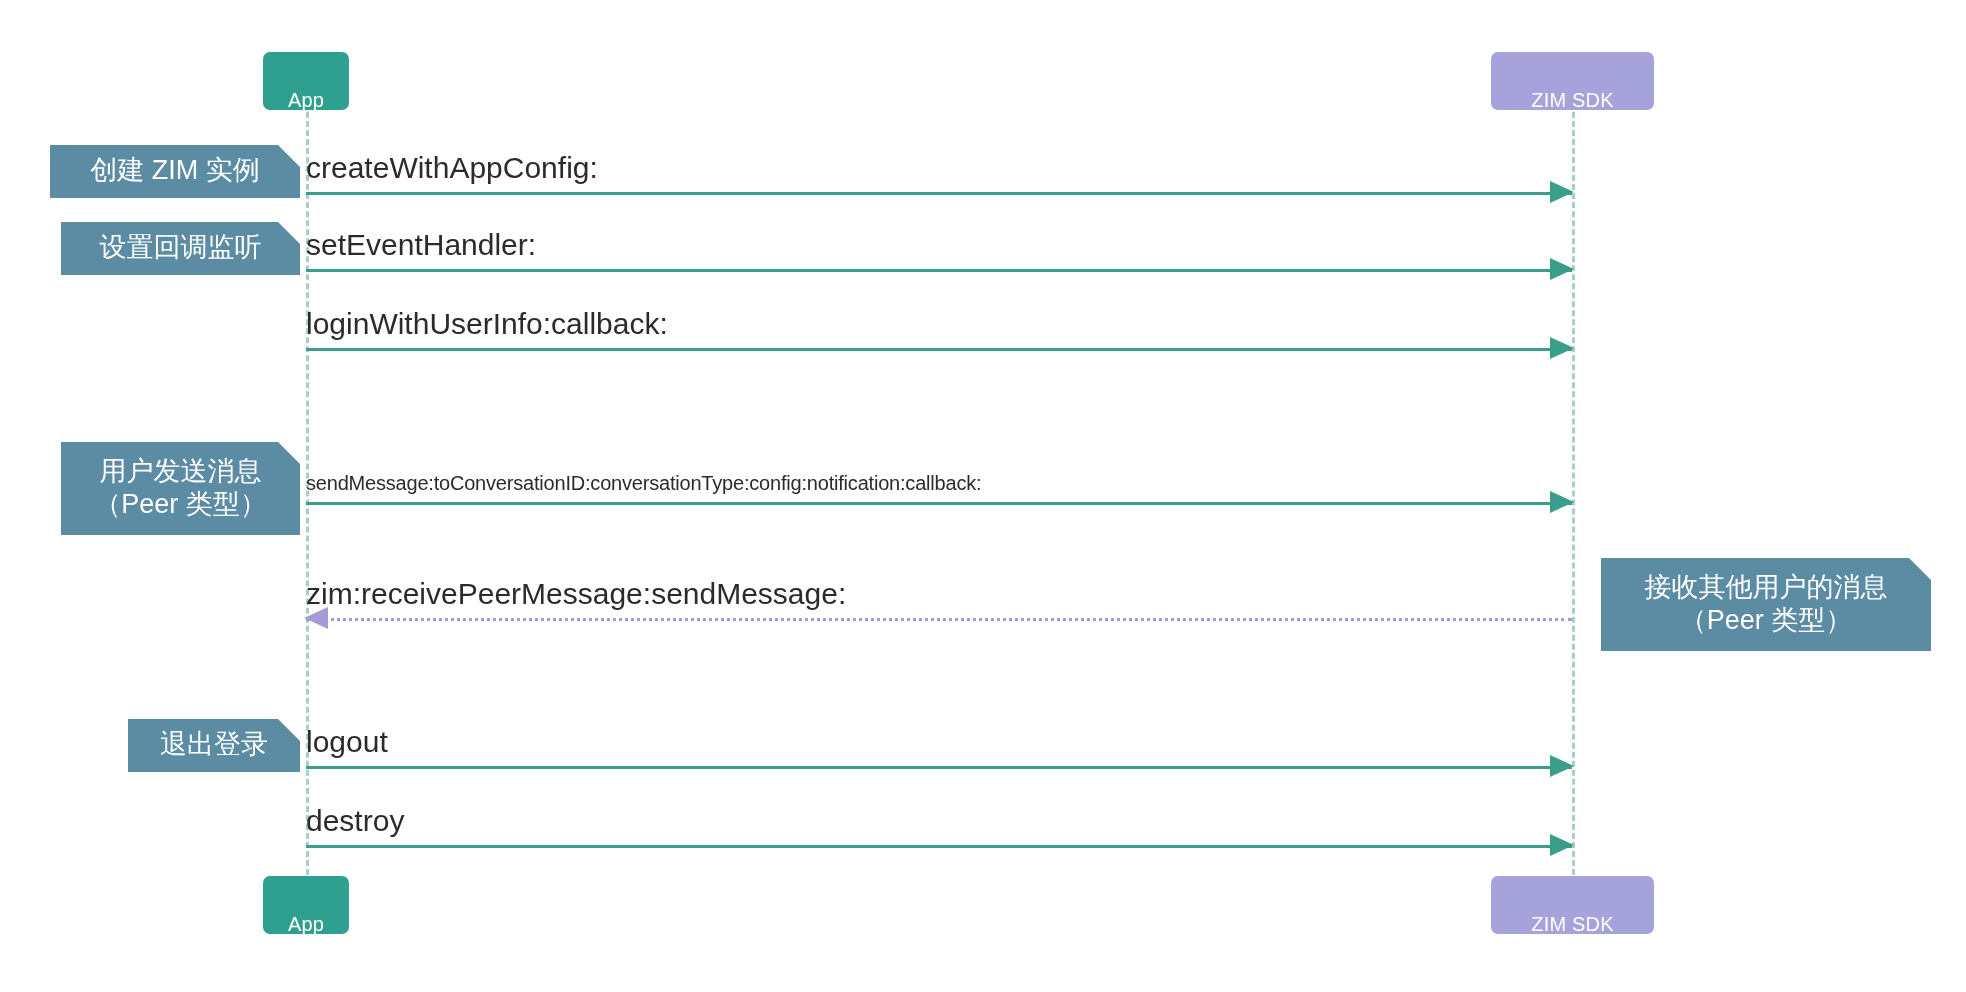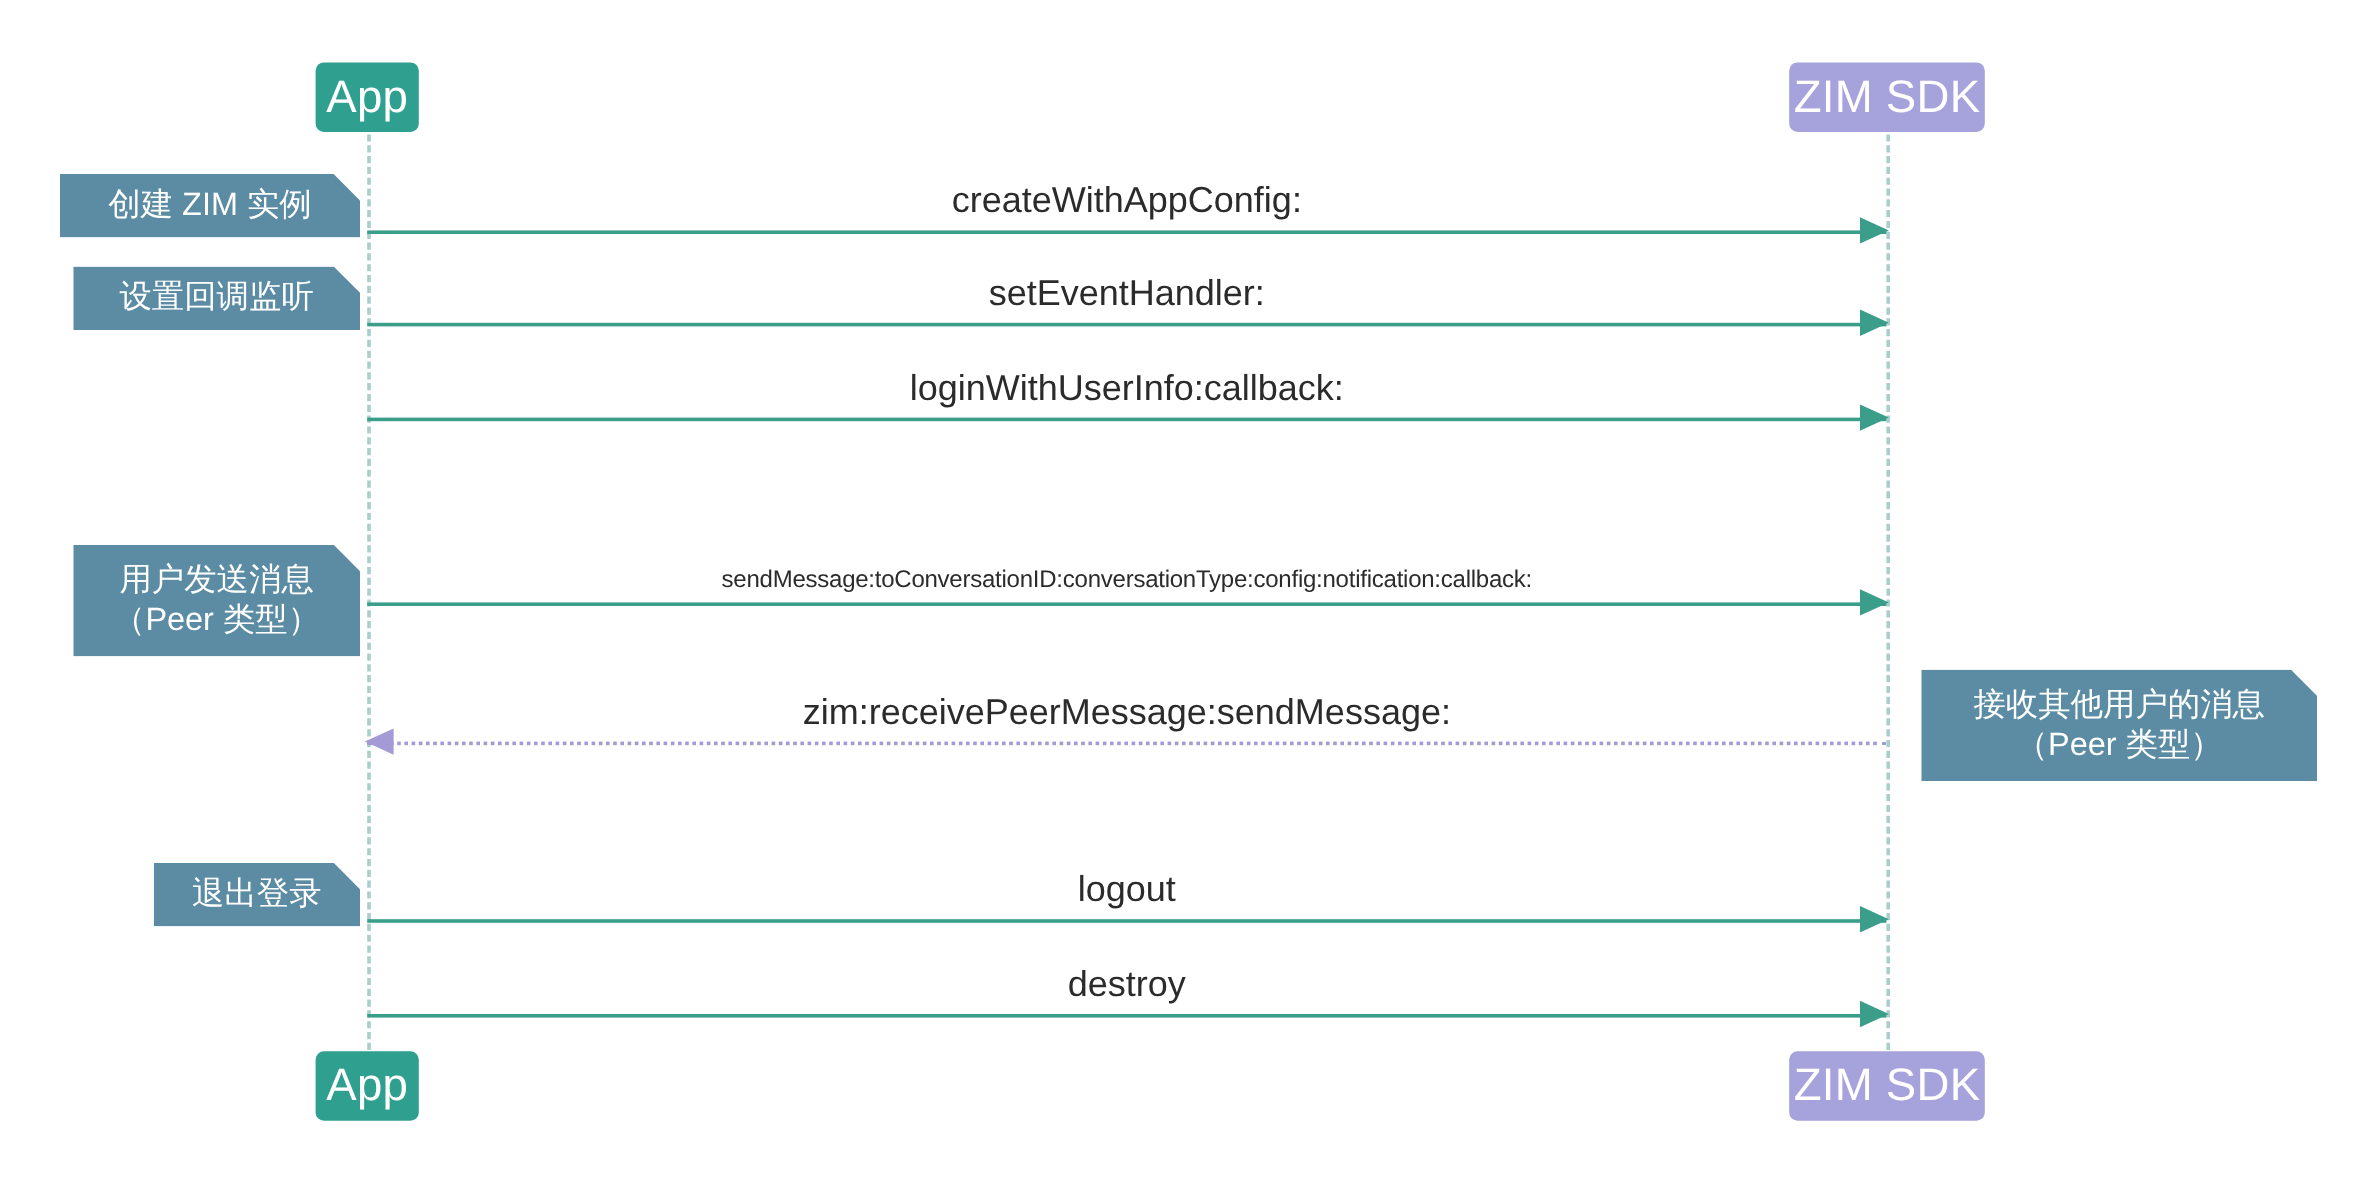--- a/index.html
+++ b/index.html
@@ -24,25 +24,25 @@
     width: 0;
     border-left: 3px dashed #a8cfc9;
     top: 112px;
     height: 772px;
   }
 
   
   .participant {
     position: absolute;
     display: flex;
-    align-items: center;
+    align-items: flex-end;
     justify-content: center;
     border-radius: 7px;
     color: #ffffff;
-    font-size: 38px;
+    font-size: 20px;
     line-height: 1;
     letter-spacing: 0.2px;
     white-space: nowrap;
     box-sizing: border-box;
     padding: 0 14px;
     height: 58px;
   }
   .participant.app    { background: #2fa090; }
   .participant.sdk    { background: #a6a2db; }
 
@@ -99,21 +99,20 @@
     left: -2px;
     border-top: 11px solid transparent;
     border-bottom: 11px solid transparent;
     border-right: 24px solid #a49ad6;
   }
   .msg .msg-label {
     position: absolute;
     bottom: 8px;
     left: 0;
     right: 0;
-    text-align: center;
     font-size: 30px;
     color: #2b2b2b;
     white-space: nowrap;
     line-height: 1.1;
   }
   .msg .msg-label.shrink { font-size: 20px; letter-spacing: -0.2px; }
 </style>
 </head>
 <body>
 
@@ -180,21 +179,21 @@
 
   <div class="note" style="left:61px; top:222px; width:239px; height:53px;">
     <span>设置回调监听</span>
   </div>
 
   <div class="note" style="left:50px; top:145px; width:250px; height:53px;">
     <span>创建 ZIM 实例</span>
   </div>
 
 
-  <div class="note" style="left:61px; top:442px; width:239px; height:93px;margin-top:12px;">
+  <div class="note" style="left:61px; top:442px; width:239px; height:93px;">
     <span>用户发送消息</span>
     <span class="line2">（Peer 类型）</span>
   </div>
 
   <div class="note" style="left:1586px; top:558px; width:330px; height:93px;margin-left:15px;">
     <span>接收其他用户的消息</span>
     <span class="line2">（Peer 类型）</span>
   </div>
 
   <div class="note" style="left:128px; top:719px; width:172px; height:53px;">

